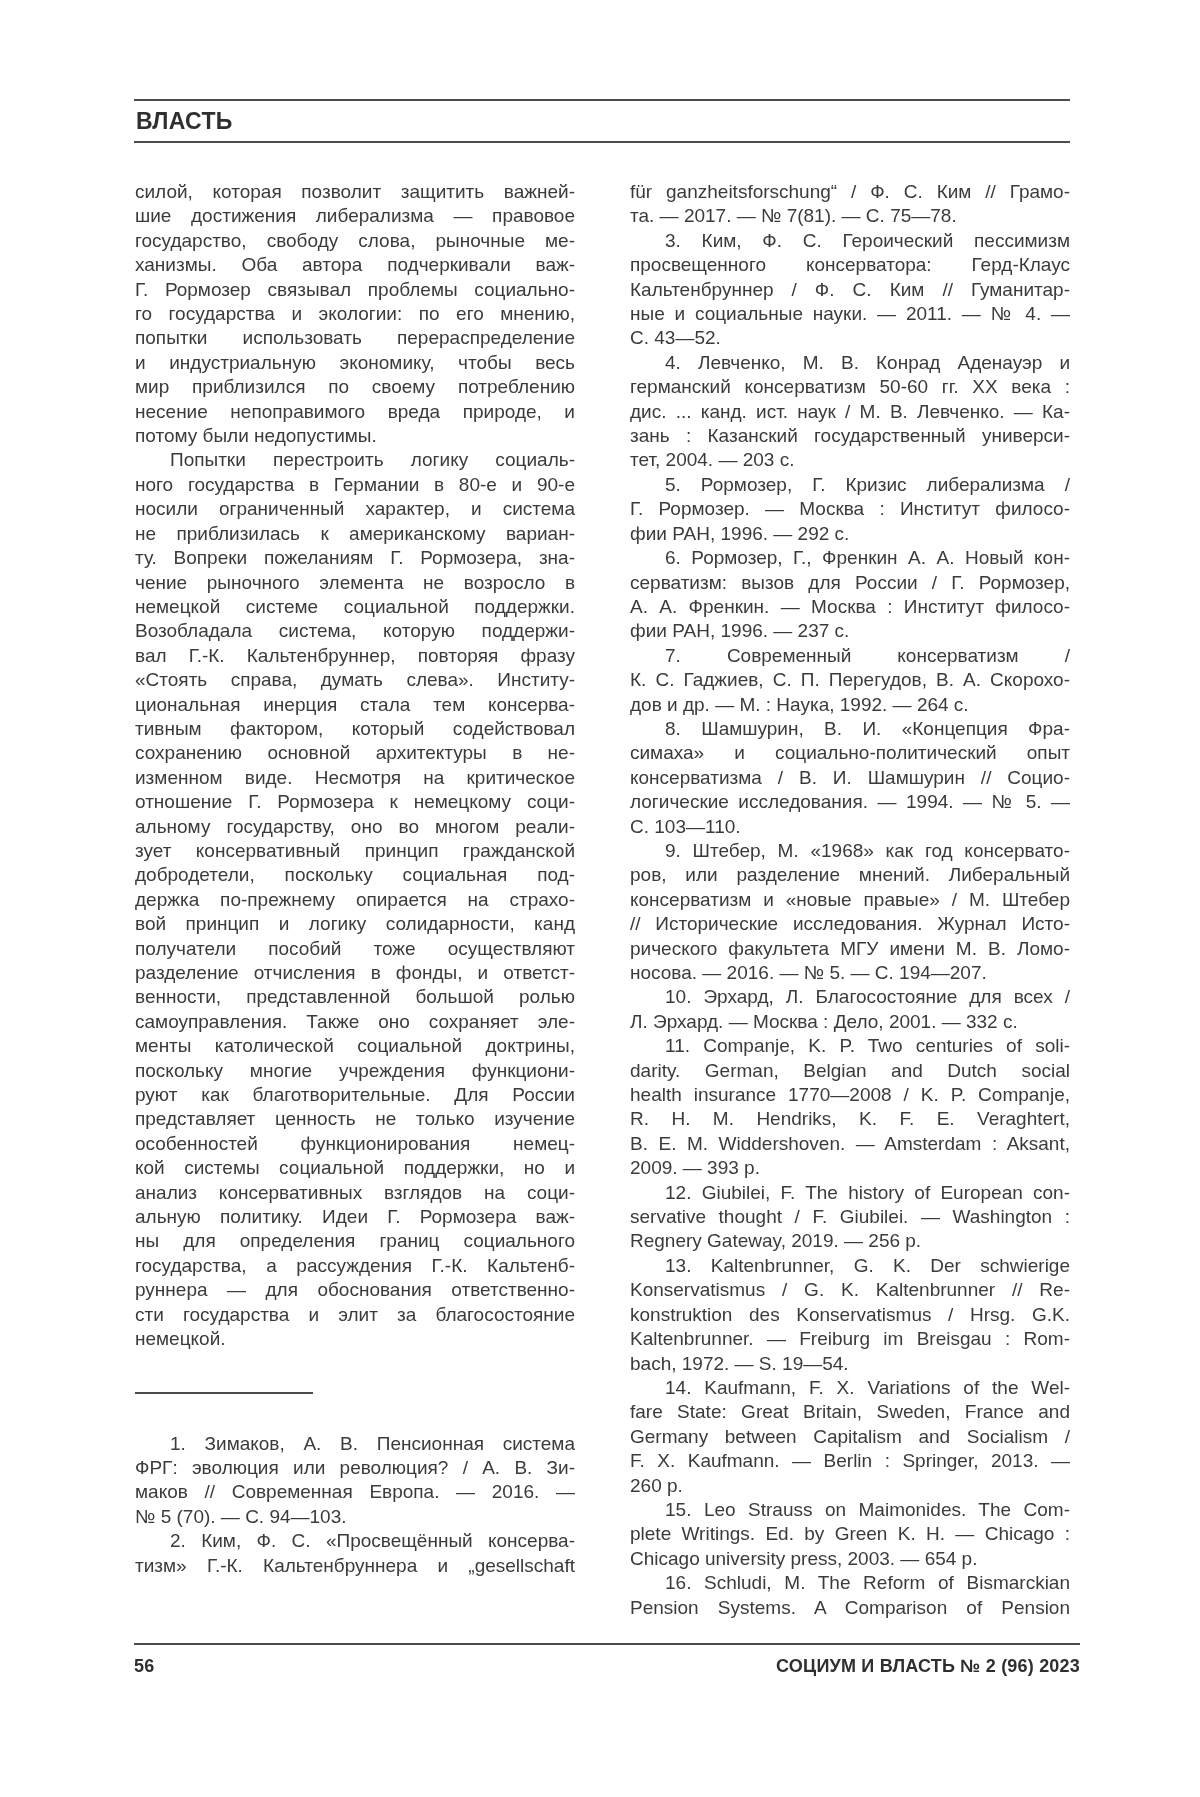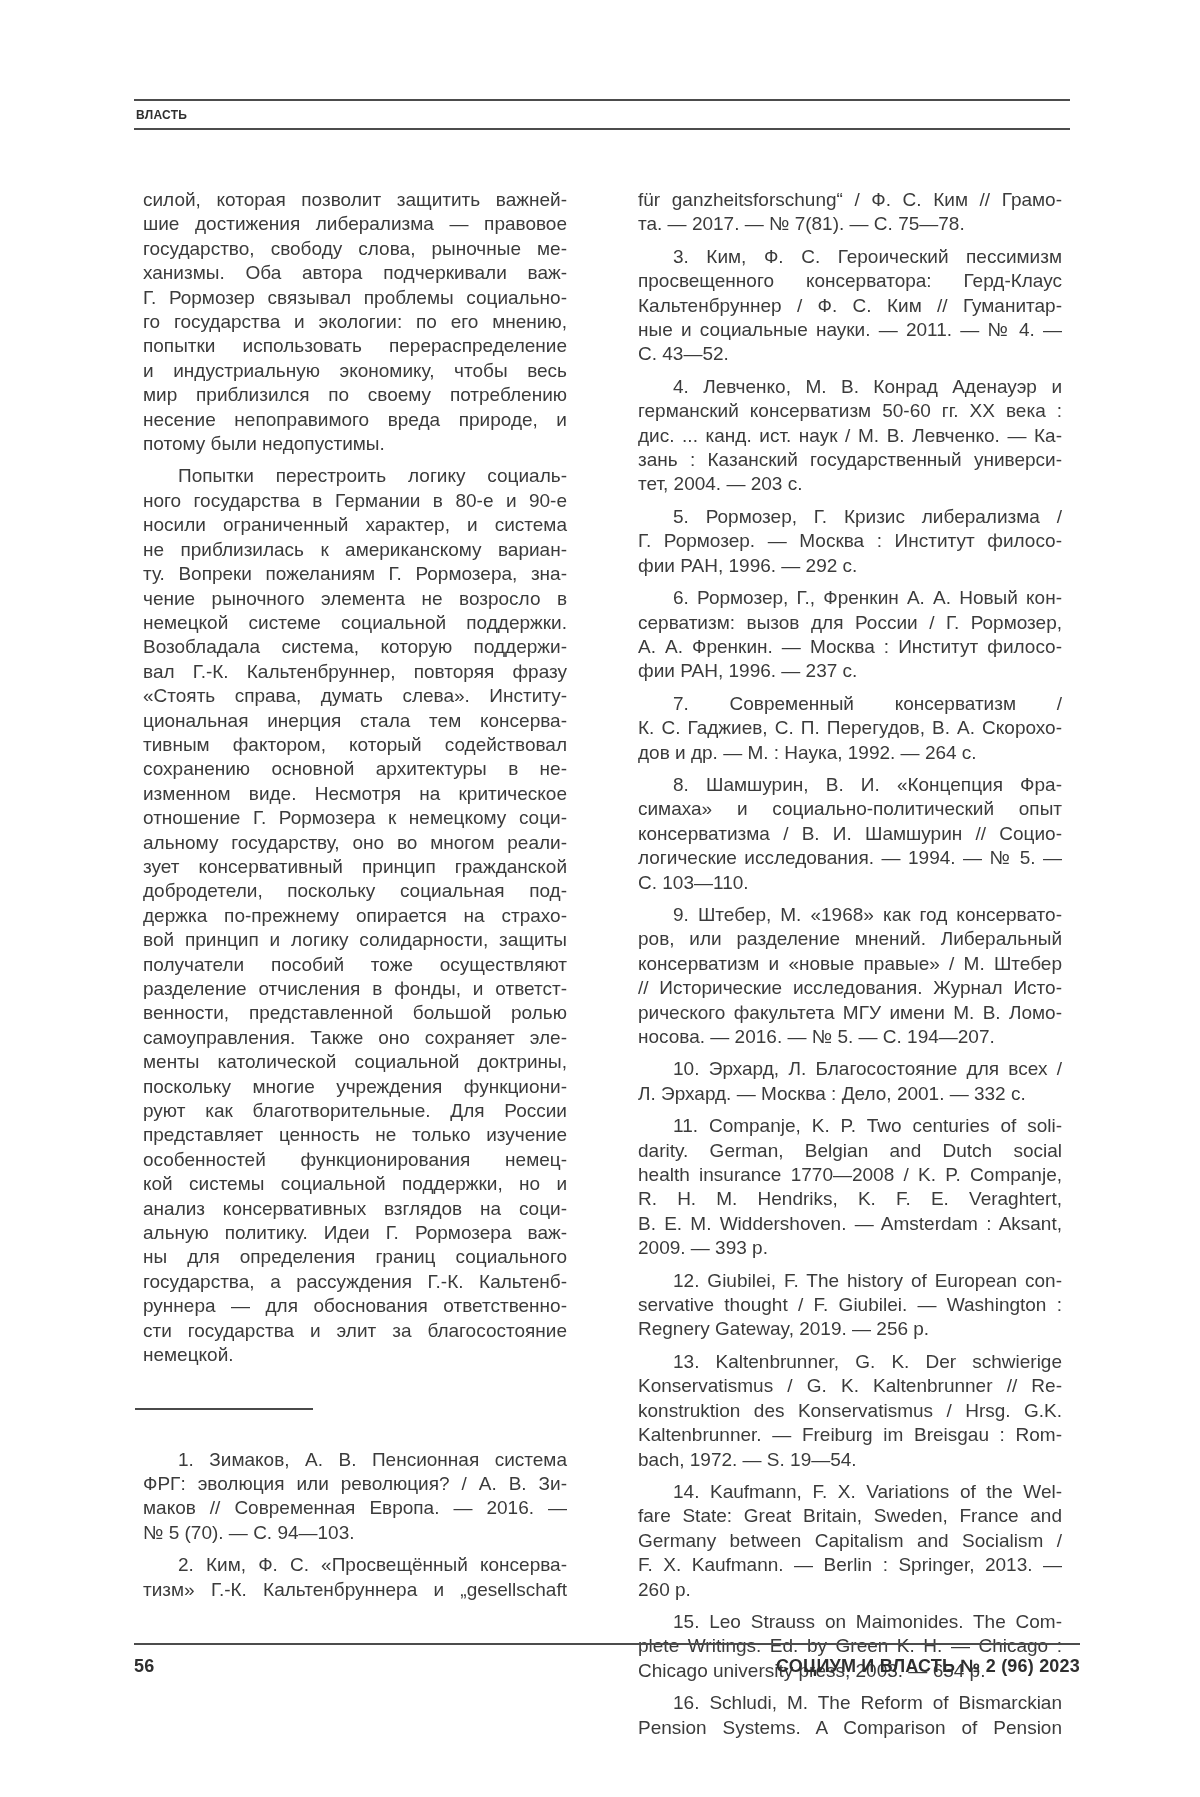--- a/index.html
+++ b/index.html
@@ -8,30 +8,30 @@
     width:1200px;height:1797px;
     background:#ffffff;
     font-family:"Liberation Sans","DejaVu Sans",sans-serif;
     color:#3b3b3b;
     overflow:hidden;
   }
   
   .runhead{position:absolute;left:134px;right:130px;top:99px;}
   .rule{border-top:2px solid #4c4c4c;height:0;}
   .head-label{
-    font-size:12px;font-weight:700;color:#2f2f2f;
+    font-size:23px;font-weight:700;color:#2f2f2f;
     padding:7px 0 6px 2px;letter-spacing:.3px;
   }
   
   .columns{
     position:absolute;left:135px;top:180px;
     display:flex;gap:55px;
   }
   .col{width:440px;flex:0 0 440px;}
-  .block{margin:8px;}
+  .block{margin:0;}
   .line{
     font-size:19px;line-height:24.4px;
     text-align:justify;text-align-last:justify;
     white-space:normal;
   }
   .line.first{text-indent:35px;}
   .line.last{text-align-last:left;}
   .footnote-sep{
     width:178px;border-top:2px solid #4a4a4a;
     margin:40px 0 38px 0;
@@ -85,21 +85,21 @@
           <div class="line">«Стоять справа, думать слева». Институ-</div>
           <div class="line">циональная инерция стала тем консерва-</div>
           <div class="line">тивным фактором, который содействовал</div>
           <div class="line">сохранению основной архитектуры в не-</div>
           <div class="line">изменном виде. Несмотря на критическое</div>
           <div class="line">отношение Г. Рормозера к немецкому соци-</div>
           <div class="line">альному государству, оно во многом реали-</div>
           <div class="line">зует консервативный принцип гражданской</div>
           <div class="line">добродетели, поскольку социальная под-</div>
           <div class="line">держка по-прежнему опирается на страхо-</div>
-          <div class="line">вой принцип и логику солидарности, защиты</div>
+          <div class="line">вой принцип и логику солидарности, канд</div>
           <div class="line">получатели пособий тоже осуществляют</div>
           <div class="line">разделение отчисления в фонды, и ответст-</div>
           <div class="line">венности, представленной большой ролью</div>
           <div class="line">самоуправления. Также оно сохраняет эле-</div>
           <div class="line">менты католической социальной доктрины,</div>
           <div class="line">поскольку многие учреждения функциони-</div>
           <div class="line">руют как благотворительные. Для России</div>
           <div class="line">представляет ценность не только изучение</div>
           <div class="line">особенностей функционирования немец-</div>
           <div class="line">кой системы социальной поддержки, но и</div>

